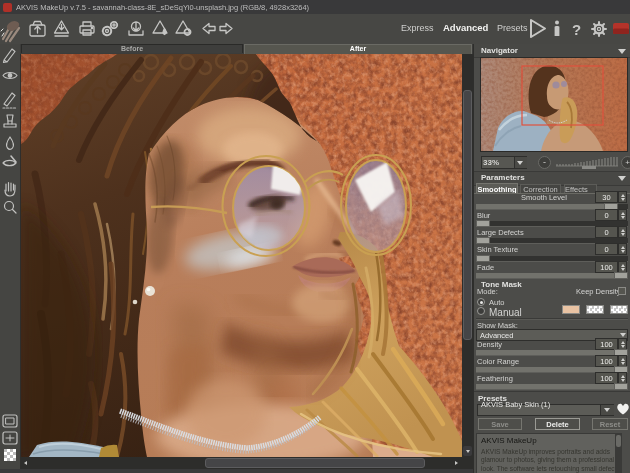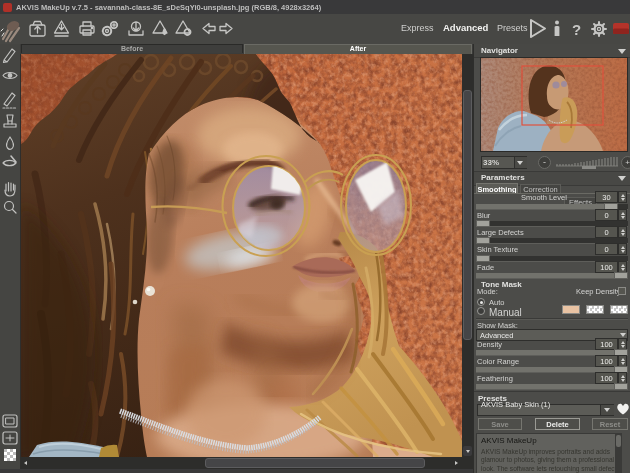--- a/index.html
+++ b/index.html
@@ -15,21 +15,21 @@
   .fill{height:5px;background:#72726c;}
   .handle{position:absolute;top:-1px;width:14px;height:7px;background:#a2a29c;border:1px solid #60605c;box-sizing:border-box;}
   .slbl{left:3px;font-size:7.5px;}
   .checker{background-color:#fff;background-image:conic-gradient(#fff 25%,#c8c8c8 0 50%,#fff 0 75%,#c8c8c8 0);background-size:5px 5px;}
 </style>
 </head>
 <body>
 
 <div class="abs" style="left:0;top:0;width:630px;height:14px;background:#39393a;"></div>
 <div class="abs" style="left:3px;top:3px;width:9px;height:9px;background:#b03028;border-radius:2px;"></div>
-<div class="abs txt" style="left:16px;top:3px;font-size:7.5px;font-weight:bold;color:#bebebe;">AKVIS MakeUp v.7.5 - savannah-class-8E_sDeSqYi0-unsplash.jpg (RGB/8, 4928x3264)</div>
+<div class="abs txt" style="left:16px;top:3px;font-size:7.5px;font-weight:normal;color:#bebebe;">AKVIS MakeUp v.7.5 - savannah-class-8E_sDeSqYi0-unsplash.jpg (RGB/8, 4928x3264)</div>
 
 <div class="abs" style="left:0;top:14px;width:630px;height:30px;background:#474744;"></div>
 <div id="toolbar-icons" class="abs" style="left:0;top:14px;width:630px;height:30px;">
 <svg width="630" height="30" viewBox="0 0 630 30">
 <g stroke="#c6c6c4" fill="none" stroke-width="1.3" stroke-linejoin="round" stroke-linecap="round">
 
   <g stroke="#9a8a7e" stroke-width="2.2">
     <path d="M3,25 L12,9"></path>
           <path d="M6,27 L15,12"></path>
           <path d="M10,27 L19,14"></path>
@@ -474,21 +474,21 @@
     <rect x="26" y="10" width="14" height="3" fill="#8a8a86"></rect>
   </svg>
   <div class="abs" style="left:147px;top:112px;width:13px;height:13px;border-radius:7px;background:#3e3e3b;border:1px solid #6a6a66;box-sizing:border-box;color:#cfcfcd;font-size:8px;line-height:11px;text-align:center;">+</div>
 
   <div class="abs" style="left:0;top:127px;width:156px;height:13px;background:#484845;border-top:1px solid #3a3a38;border-bottom:1px solid #3a3a38;"></div>
   <div class="abs txt" style="left:7px;top:129px;font-weight:bold;font-size:8px;color:#e2e2e0;">Parameters</div>
   <div class="abs" style="left:144px;top:132px;width:0;height:0;border-left:4px solid transparent;border-right:4px solid transparent;border-top:5px solid #d0d0ce;"></div>
 
   <div class="abs" style="left:2px;top:139px;width:42px;height:11px;background:#5c5c57;border:1px solid #74746e;border-bottom:none;box-sizing:border-box;color:#fff;font-weight:bold;font-size:7.5px;text-align:center;line-height:11px;">Smoothing</div>
   <div class="abs" style="left:46px;top:140px;width:41px;height:10px;background:#454542;border:1px solid #5c5c58;border-bottom:none;box-sizing:border-box;color:#c2c2c0;font-size:7.5px;text-align:center;line-height:10px;">Correction</div>
-  <div class="abs" style="left:90px;top:140px;width:33px;height:10px;background:#454542;border:1px solid #5c5c58;border-bottom:none;box-sizing:border-box;color:#c2c2c0;font-size:7.5px;text-align:center;line-height:10px;margin-top:13px;">Effects</div>
+  <div class="abs" style="left:90px;top:140px;width:33px;height:10px;background:#454542;border:1px solid #5c5c58;border-bottom:none;box-sizing:border-box;color:#c2c2c0;font-size:7.5px;line-height:10px;">Effects</div>
   <div class="abs" style="left:0;top:149px;width:156px;height:1px;background:#6a6a64;"></div>
 
   <div id="sliders">
     <div class="abs txt slbl" style="top:149px;margin-left:44px;">Smooth Level</div>
     <div class="vbox abs" style="left:121px;top:147px;">30</div>
     <div class="spin abs" style="left:144px;top:147px;">
         <div class="su"></div>
         <div class="sd"></div>
       </div>
     <div class="track abs" style="top:160px;">

